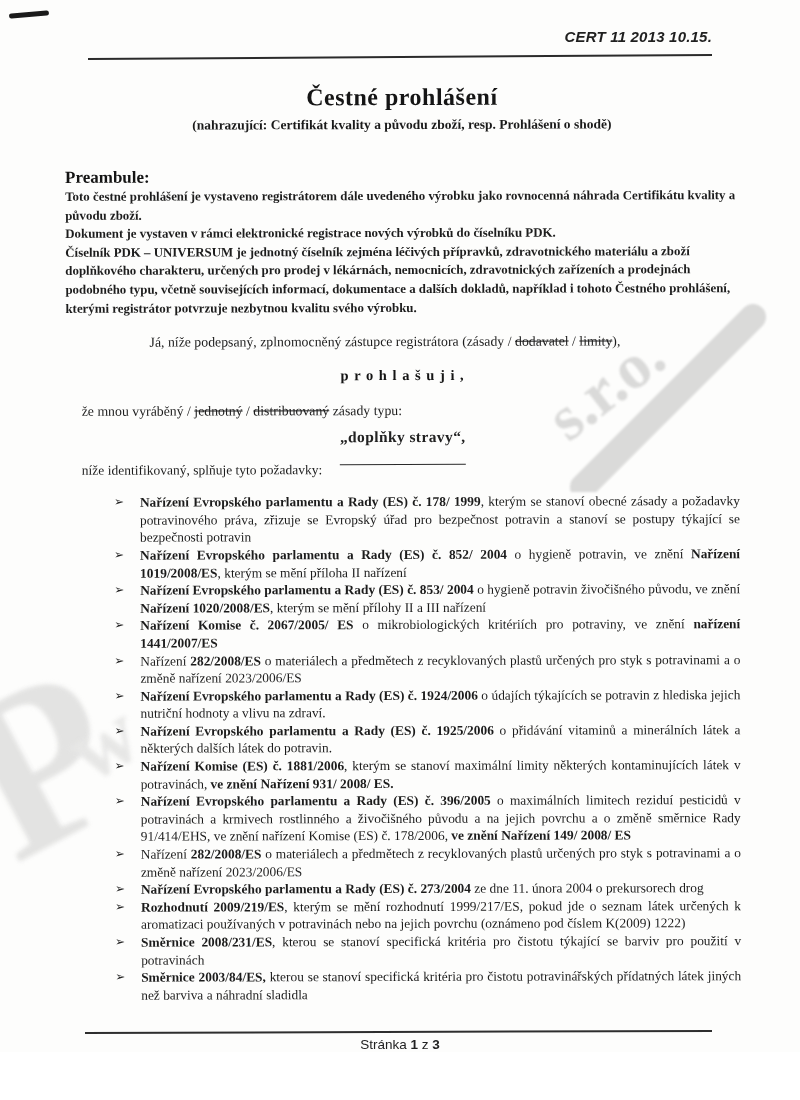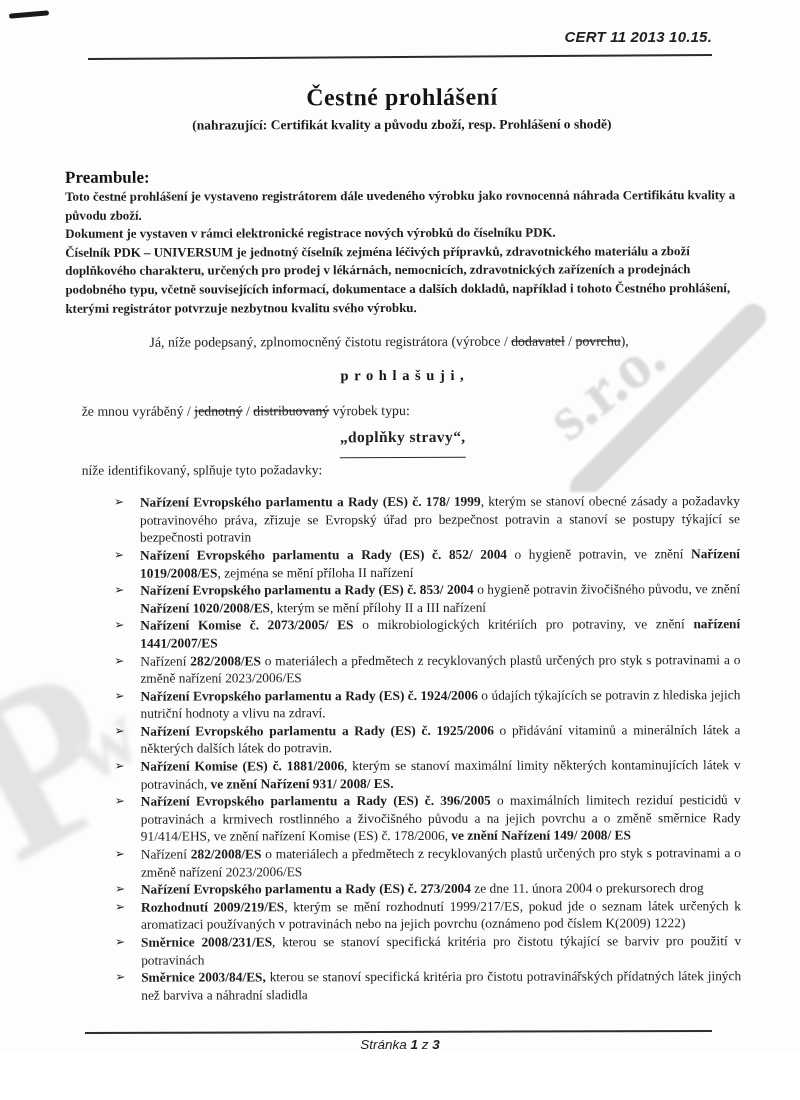--- a/index.html
+++ b/index.html
@@ -52,21 +52,21 @@
     letter-spacing:1px;
   }
   .type-line{
     margin-top:19px;margin-left:16px;font-size:13.8px;color:#1d1d1d;
   }
   .product-type{
     text-align:center;margin-top:9px;
   }
   .product-type span.inner{
     font-weight:bold;font-size:15.5px;color:#222;
-    border-bottom:1.5px solid #2a2a2a;padding-bottom:12px;letter-spacing:0.4px;
+    border-bottom:1.5px solid #2a2a2a;padding-bottom:19px;letter-spacing:0.4px;
   }
   .below-line{
     margin-top:16px;margin-left:16px;font-size:13.5px;color:#1d1d1d;
   }
   .req-list{margin-top:15px;margin-left:48px;}
   .req-item{
     position:relative;padding-left:26px;
     font-size:13.4px;line-height:17.6px;
     text-align:justify;color:#1c1c1c;
   }
@@ -76,21 +76,21 @@
   }
   .seg-b{font-weight:bold;}
   .seg-s{text-decoration:line-through;}
   
   .footer-rule{
     position:absolute;left:85px;top:1031px;width:627px;height:2px;background:#2e2e2e;
     transform:rotate(-0.2deg);
   }
   .page-number{
     position:absolute;top:1037px;left:0;width:100%;text-align:center;
-    font-family:"Liberation Sans", sans-serif;font-size:13.5px;color:#222;font-style:italic;
+    font-family:"Liberation Sans", sans-serif;font-size:13.5px;color:#222;
   }
   
   .wm{position:absolute;color:#dcdcdc;pointer-events:none;filter:blur(1.2px);z-index:0;}
   .wm-sro{
     top:292px;left:548px;width:230px;height:200px;
   }
   .wm-letter{
     top:630px;left:-30px;font-size:230px;font-weight:bold;
     font-family:"Liberation Serif", serif;transform:rotate(-28deg);
     color:#e3e3e2;filter:blur(2px);
@@ -125,37 +125,37 @@
     <div class="title">Čestné prohlášení</div>
     <div class="subtitle">(nahrazující: Certifikát kvality a původu zboží, resp. Prohlášení o shodě)</div>
 
     <div class="preamble-heading">Preambule:</div>
     <div class="preamble">
       <p>Toto čestné prohlášení je vystaveno registrátorem dále uvedeného výrobku jako rovnocenná náhrada Certifikátu kvality a původu zboží.</p>
       <p>Dokument je vystaven v rámci elektronické registrace nových výrobků do číselníku PDK.</p>
       <p>Číselník PDK – UNIVERSUM je jednotný číselník zejména léčivých přípravků, zdravotnického materiálu a zboží doplňkového charakteru, určených pro prodej v lékárnách, nemocnicích, zdravotnických zařízeních a prodejnách podobného typu, včetně souvisejících informací, dokumentace a dalších dokladů, například i tohoto Čestného prohlášení, kterými registrátor potvrzuje nezbytnou kvalitu svého výrobku.</p>
     </div>
 
-    <div class="decl-intro"><span>Já, níže podepsaný, zplnomocněný čistotu registrátora (výrobce / </span><span class="seg-s">dodavatel</span><span> / </span><span class="seg-s">povrchu</span><span>),</span></div>
+    <div class="decl-intro"><span>Já, níže podepsaný, zplnomocněný zástupce registrátora (zásady / </span><span class="seg-s">dodavatel</span><span> / </span><span class="seg-s">limity</span><span>),</span></div>
 
     <div class="prohlasuji">p r o h l a š u j i ,</div>
 
-    <div class="type-line"><span>že mnou vyráběný / </span><span class="seg-s">jednotný</span><span>  / </span><span class="seg-s">distribuovaný</span><span> výrobek typu:</span></div>
+    <div class="type-line"><span>že mnou vyráběný / </span><span class="seg-s">jednotný</span><span>  / </span><span class="seg-s">distribuovaný</span><span> zásady typu:</span></div>
 
     <div class="product-type">
       <span class="inner">„doplňky stravy“,</span>
     </div>
 
     <div class="below-line">níže identifikovaný, splňuje tyto požadavky:</div>
 
     <div class="req-list">
         <div class="req-item"><span class="bullet">➢</span><span><span class="seg-b">Nařízení Evropského parlamentu a Rady (ES) č. 178/ 1999</span><span>, kterým se stanoví obecné zásady a požadavky potravinového práva, zřizuje se Evropský úřad pro bezpečnost potravin a stanoví se postupy týkající se bezpečnosti potravin</span></span></div>
-        <div class="req-item"><span class="bullet">➢</span><span><span class="seg-b">Nařízení Evropského parlamentu a Rady (ES) č. 852/ 2004</span><span> o hygieně potravin, ve znění </span><span class="seg-b">Nařízení 1019/2008/ES</span><span>, zejména se mění příloha II nařízení</span></span></div>
+        <div class="req-item"><span class="bullet">➢</span><span><span class="seg-b">Nařízení Evropského parlamentu a Rady (ES) č. 852/ 2004</span><span> o hygieně potravin, ve znění </span><span class="seg-b">Nařízení 1019/2008/ES</span><span>, kterým se mění příloha II nařízení</span></span></div>
         <div class="req-item"><span class="bullet">➢</span><span><span class="seg-b">Nařízení Evropského parlamentu a Rady (ES) č. 853/ 2004</span><span> o hygieně potravin živočišného původu, ve znění </span><span class="seg-b">Nařízení 1020/2008/ES</span><span>, kterým se mění přílohy II a III nařízení</span></span></div>
-        <div class="req-item"><span class="bullet">➢</span><span><span class="seg-b">Nařízení Komise č. 2073/2005/ ES</span><span> o mikrobiologických kritériích pro potraviny, ve znění </span><span class="seg-b">nařízení 1441/2007/ES</span></span></div>
+        <div class="req-item"><span class="bullet">➢</span><span><span class="seg-b">Nařízení Komise č. 2067/2005/ ES</span><span> o mikrobiologických kritériích pro potraviny, ve znění </span><span class="seg-b">nařízení 1441/2007/ES</span></span></div>
         <div class="req-item"><span class="bullet">➢</span><span><span>Nařízení </span><span class="seg-b">282/2008/ES</span><span> o materiálech a předmětech z recyklovaných plastů určených pro styk s potravinami a o změně nařízení 2023/2006/ES</span></span></div>
         <div class="req-item"><span class="bullet">➢</span><span><span class="seg-b">Nařízení Evropského parlamentu a Rady (ES) č. 1924/2006</span><span>  o údajích týkajících se potravin z hlediska jejich nutriční hodnoty a vlivu na zdraví.</span></span></div>
         <div class="req-item"><span class="bullet">➢</span><span><span class="seg-b">Nařízení Evropského parlamentu a Rady (ES) č. 1925/2006</span><span>  o přidávání vitaminů a minerálních látek a některých dalších látek do potravin.</span></span></div>
         <div class="req-item"><span class="bullet">➢</span><span><span class="seg-b">Nařízení Komise (ES) č. 1881/2006</span><span>, kterým se stanoví maximální limity některých kontaminujících látek v potravinách, </span><span class="seg-b">ve znění Nařízení 931/ 2008/ ES.</span></span></div>
         <div class="req-item"><span class="bullet">➢</span><span><span class="seg-b">Nařízení Evropského parlamentu a Rady (ES) č. 396/2005</span><span> o maximálních limitech reziduí pesticidů v potravinách a krmivech rostlinného a živočišného původu a na jejich povrchu a o změně směrnice Rady 91/414/EHS, ve znění nařízení Komise (ES) č. 178/2006, </span><span class="seg-b">ve znění Nařízení 149/ 2008/ ES</span></span></div>
         <div class="req-item"><span class="bullet">➢</span><span><span>Nařízení </span><span class="seg-b">282/2008/ES</span><span> o materiálech a předmětech z recyklovaných plastů určených pro styk s potravinami a o změně nařízení 2023/2006/ES</span></span></div>
         <div class="req-item"><span class="bullet">➢</span><span><span class="seg-b">Nařízení Evropského parlamentu a Rady (ES) č. 273/2004</span><span> ze dne 11. února 2004 o prekursorech drog</span></span></div>
         <div class="req-item"><span class="bullet">➢</span><span><span class="seg-b">Rozhodnutí 2009/219/ES</span><span>, kterým se mění rozhodnutí 1999/217/ES, pokud jde o seznam látek určených k aromatizaci používaných v potravinách nebo na jejich povrchu (oznámeno pod číslem K(2009) 1222)</span></span></div>
         <div class="req-item"><span class="bullet">➢</span><span><span class="seg-b">Směrnice 2008/231/ES</span><span>, kterou se stanoví specifická kritéria pro čistotu týkající se barviv pro použití v potravinách</span></span></div>
         <div class="req-item"><span class="bullet">➢</span><span><span class="seg-b">Směrnice 2003/84/ES,</span><span> kterou se stanoví specifická kritéria pro čistotu potravinářských přídatných látek jiných než barviva a náhradní sladidla</span></span></div>

